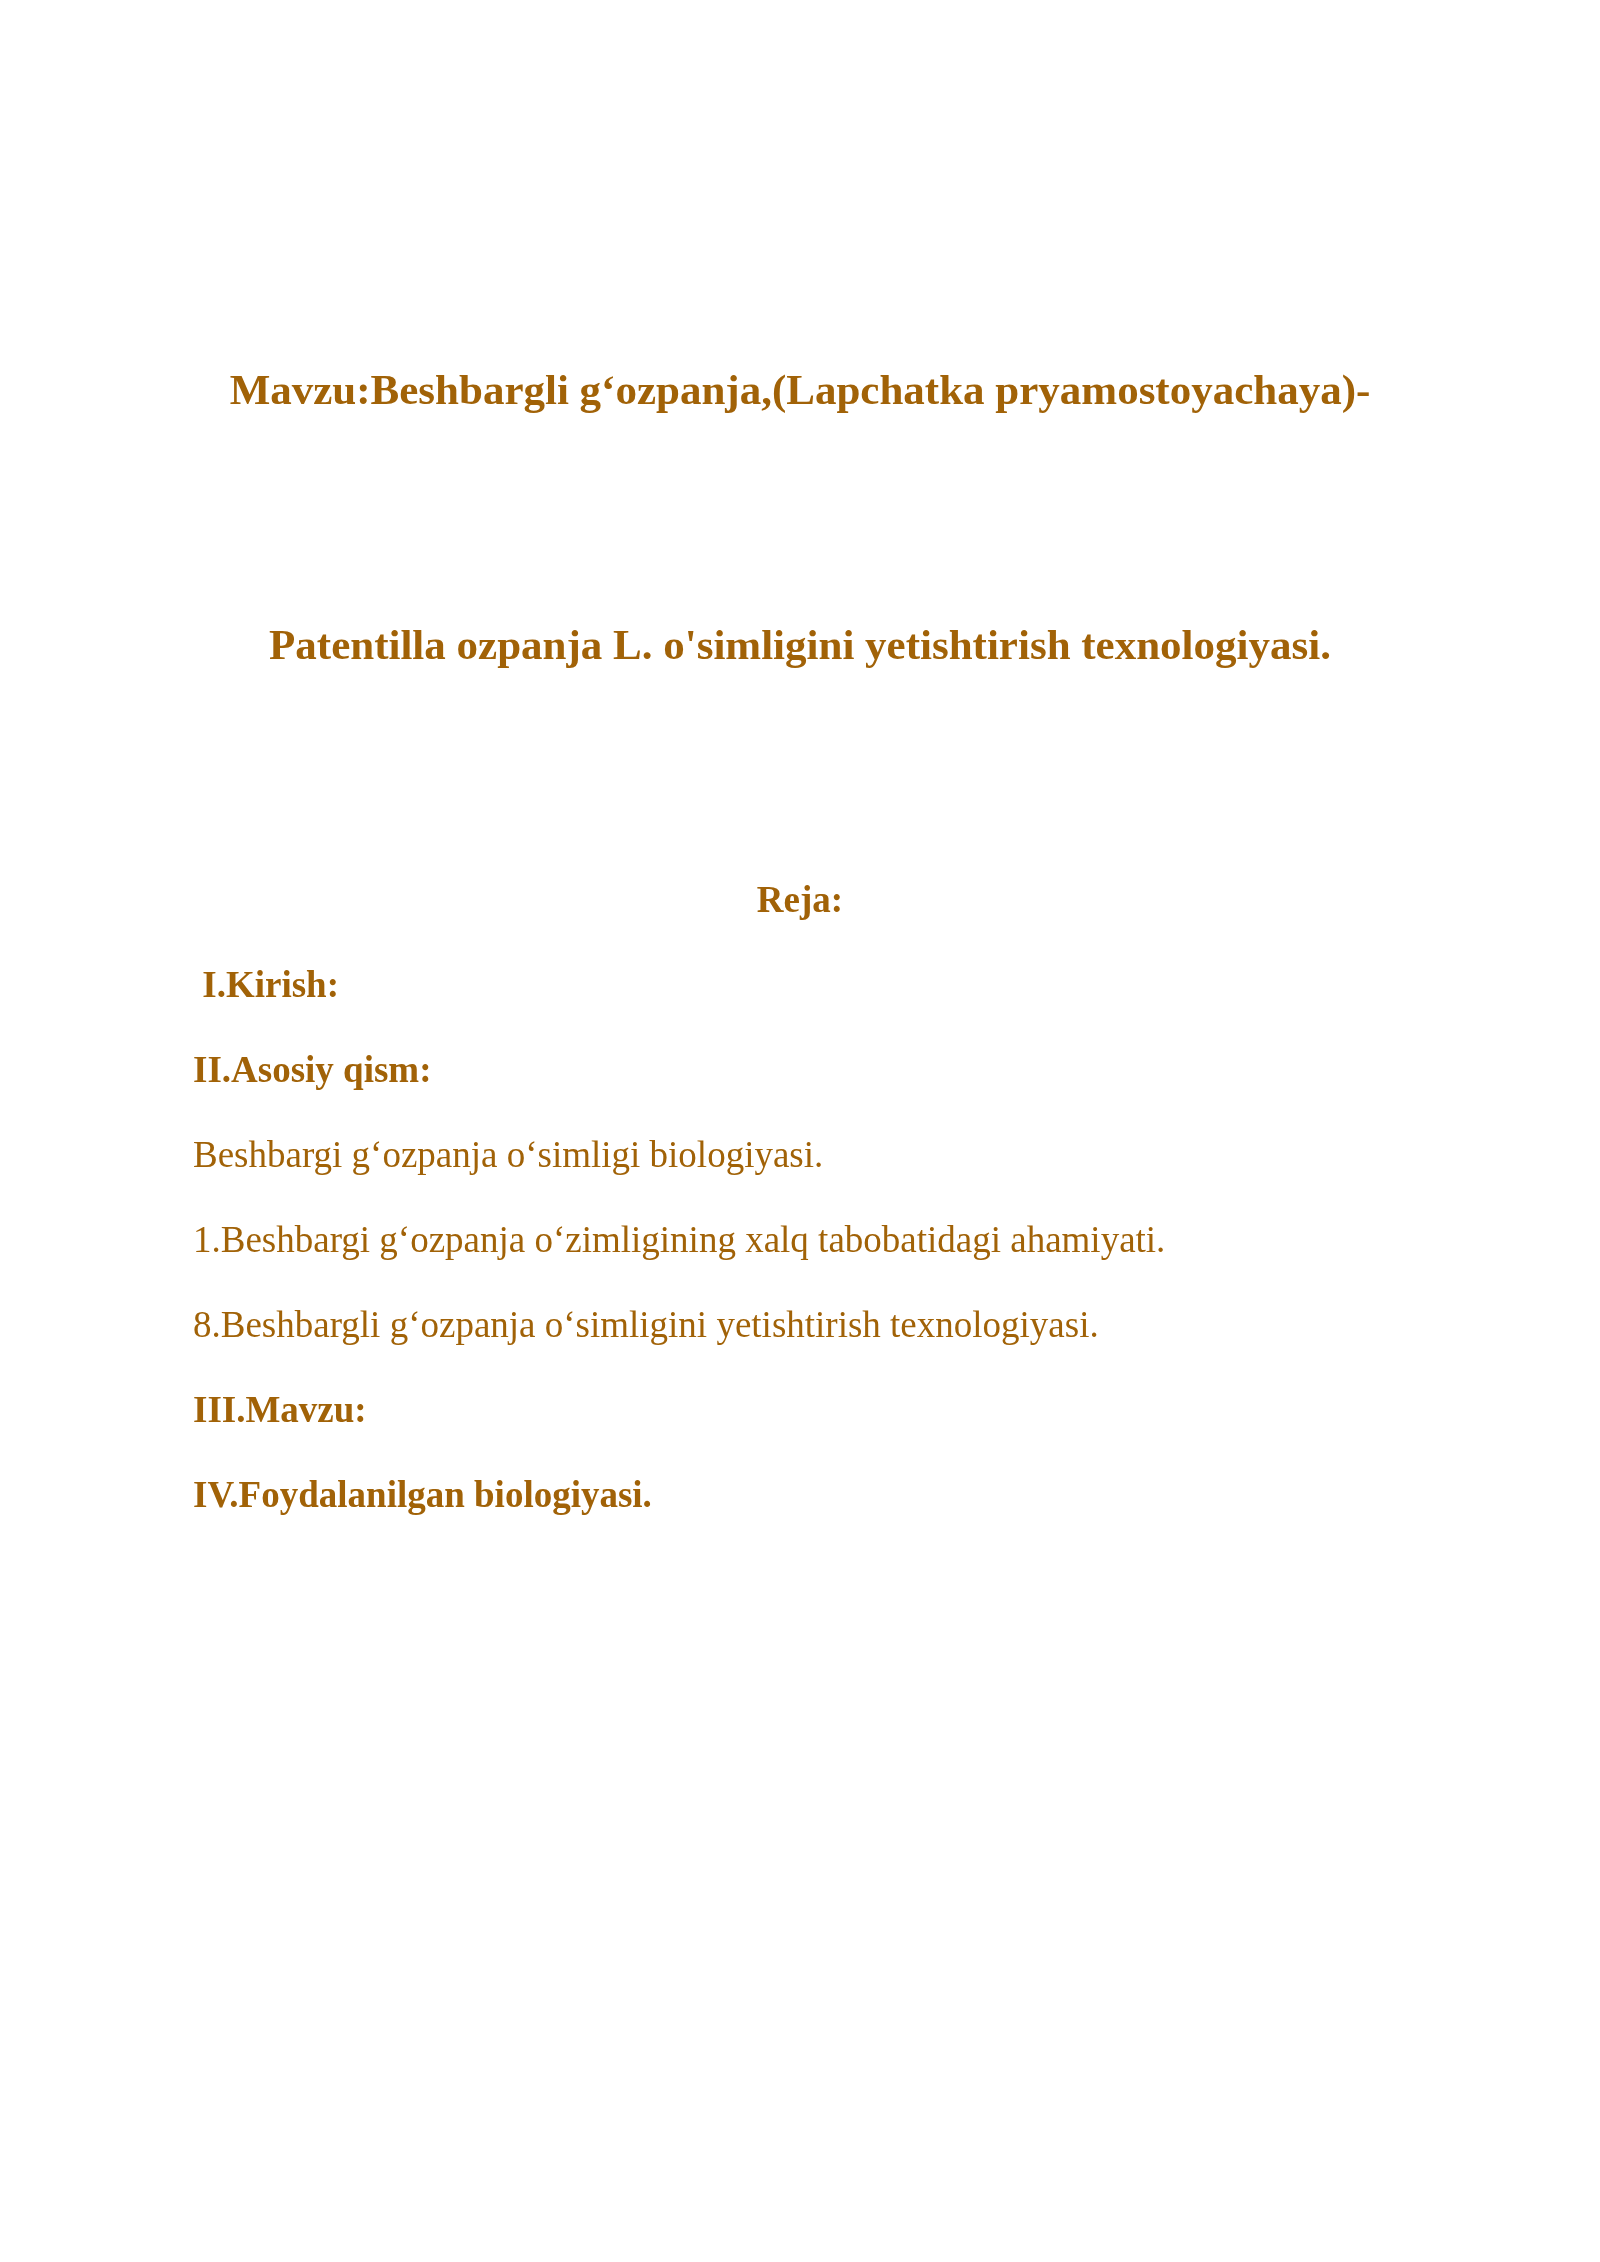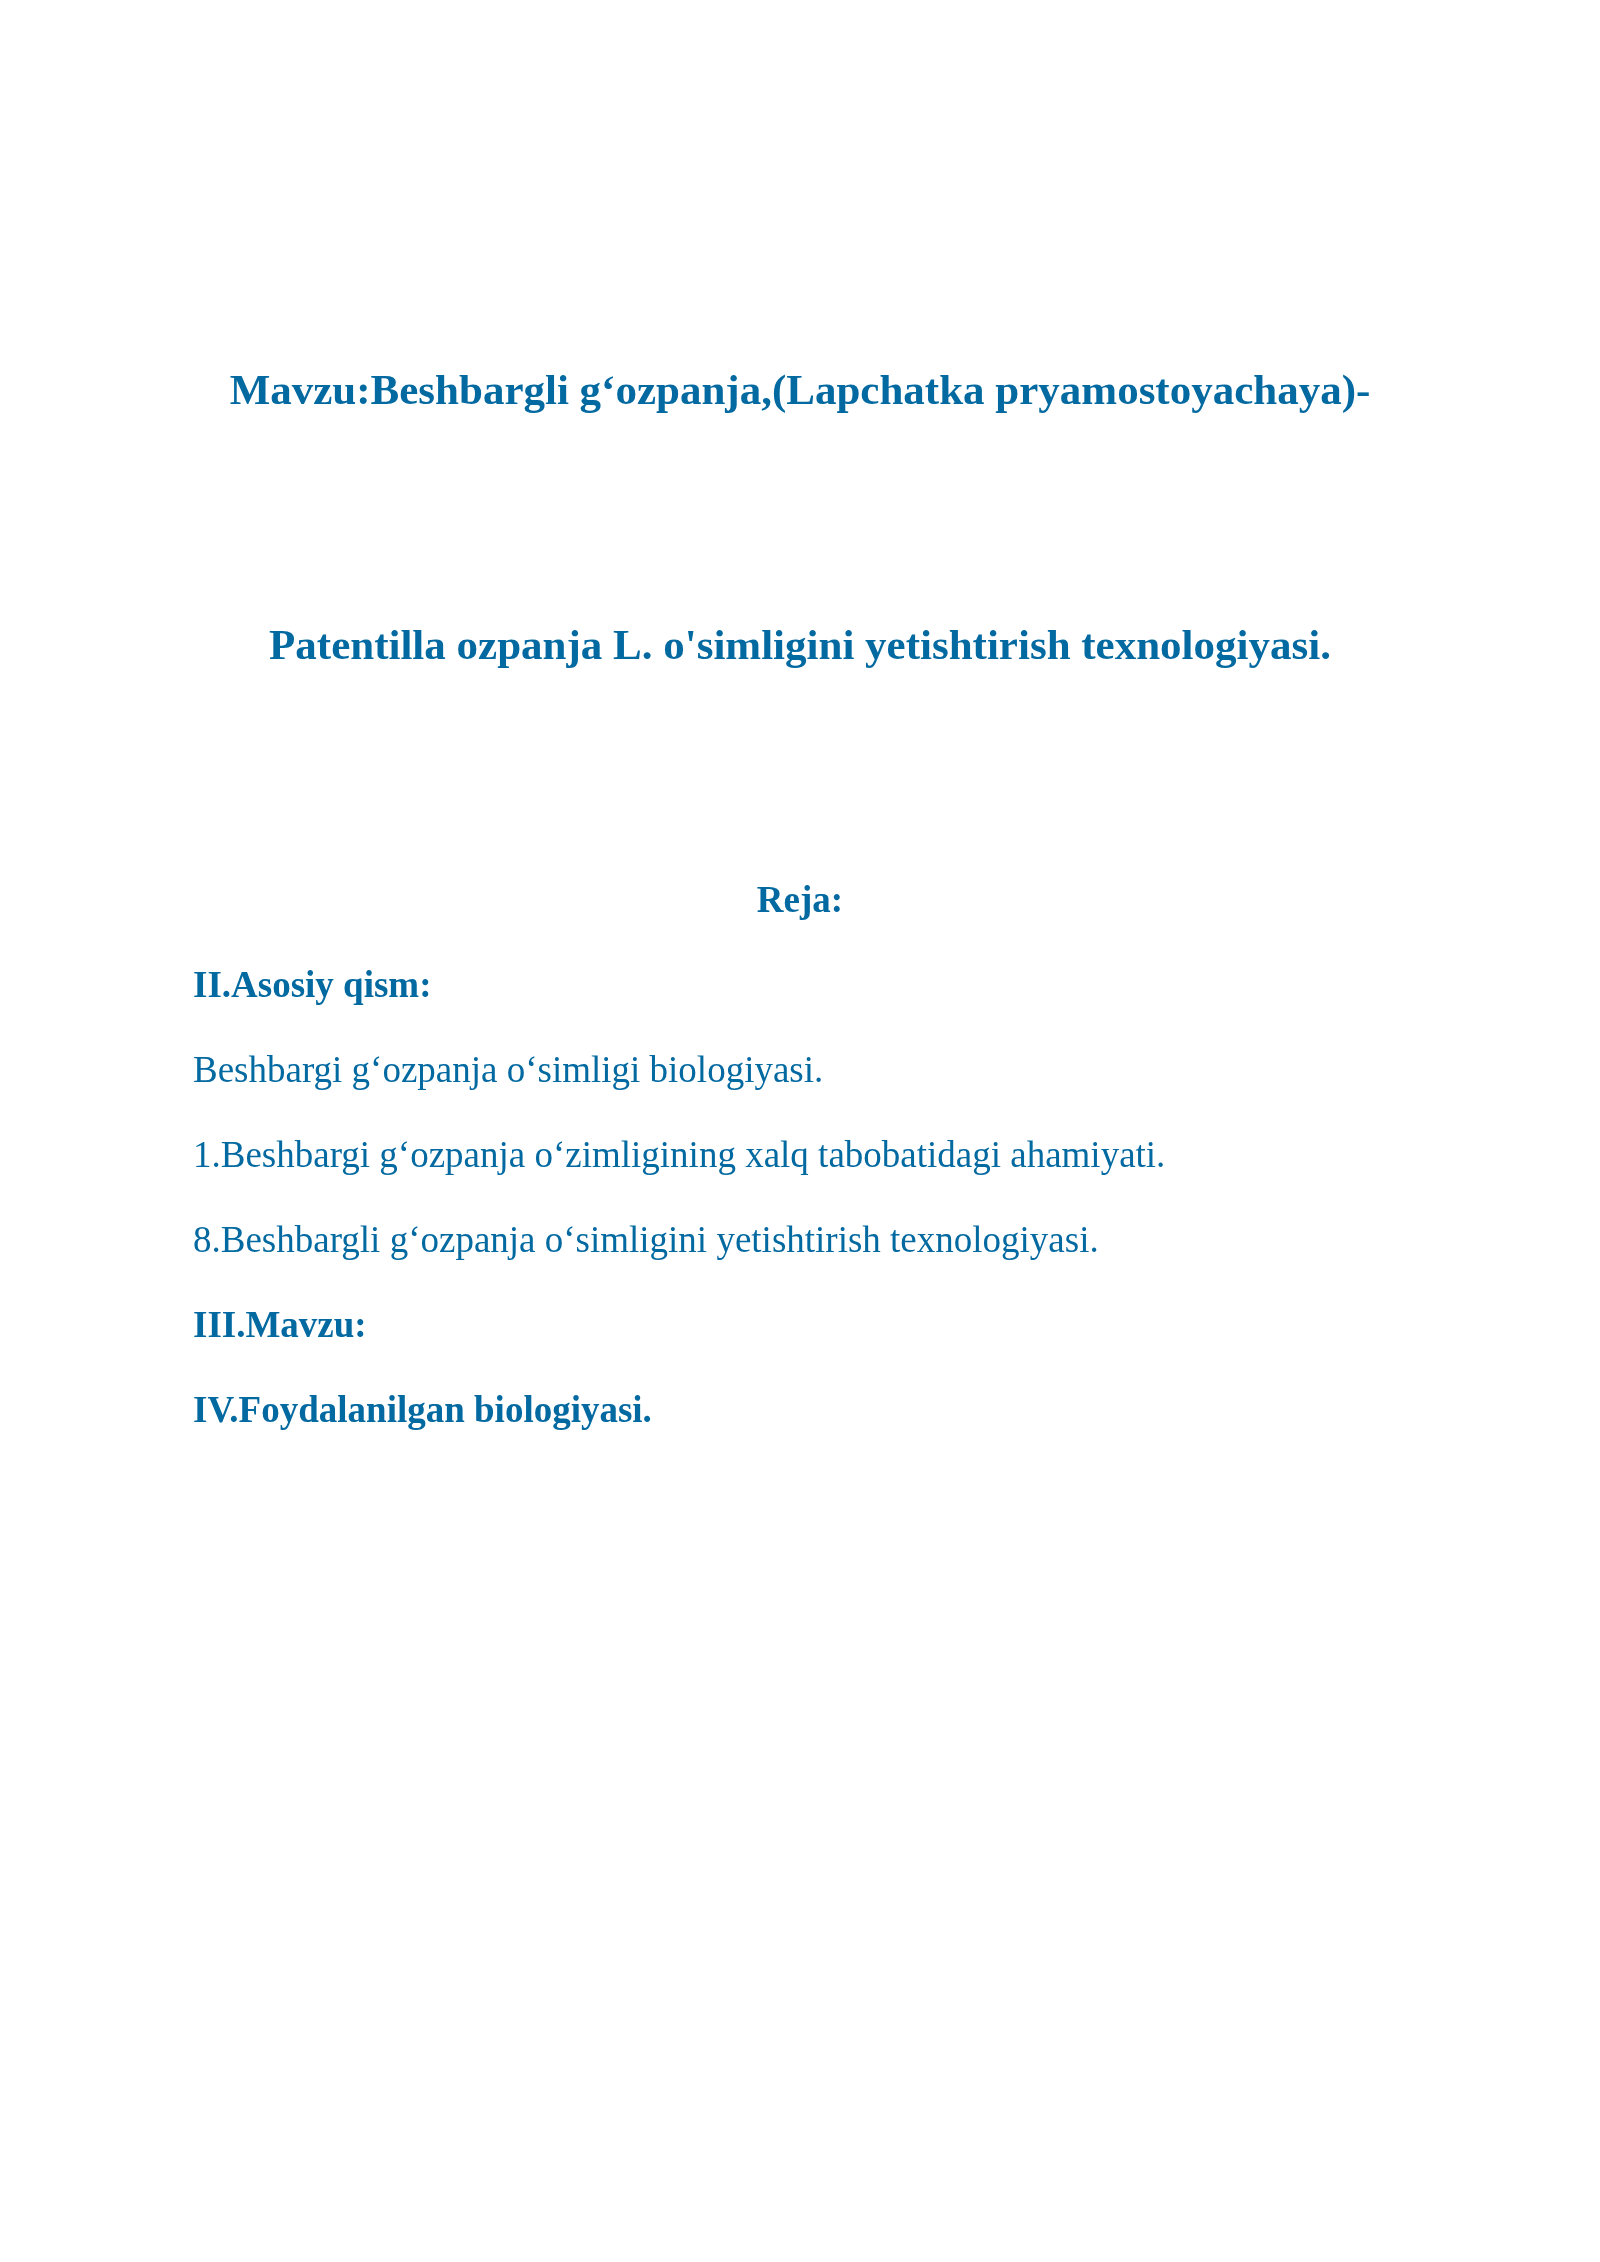--- a/index.html
+++ b/index.html
@@ -5,21 +5,21 @@
   html, body {
     margin: 0;
     padding: 0;
     background: #ffffff;
   }
   .page {
     position: relative;
     width: 1600px;
     height: 2262px;
     background: #ffffff;
-    color: #0369a1;
+    color: #a16207;
     font-family: "Liberation Serif", "DejaVu Serif", serif;
     overflow: hidden;
   }
   .content {
     padding: 177px 193px 0 193px;
   }
   .doc-title {
     margin: 0;
     font-size: 43px;
     font-weight: bold;
@@ -49,20 +49,21 @@
 <div class="page">
   <div class="content">
 
     <h1 class="doc-title">
       <span class="title-line">Mavzu:Beshbargli g‘ozpanja,(Lapchatka pryamostoyachaya)-</span>
       <span class="title-line">Patentilla ozpanja L. o'simligini yetishtirish texnologiyasi.</span>
     </h1>
 
     <p class="para bold center">Reja:</p>
 
+    <p class="para bold"> I.Kirish:</p>
 
     <p class="para bold">II.Asosiy qism:</p>
 
     <p class="para">Beshbargi g‘ozpanja o‘simligi biologiyasi.</p>
 
     <p class="para">1.Beshbargi g‘ozpanja o‘zimligining xalq tabobatidagi ahamiyati.</p>
 
     <p class="para">8.Beshbargli g‘ozpanja o‘simligini yetishtirish texnologiyasi.</p>
 
     <p class="para bold">III.Mavzu:</p>

